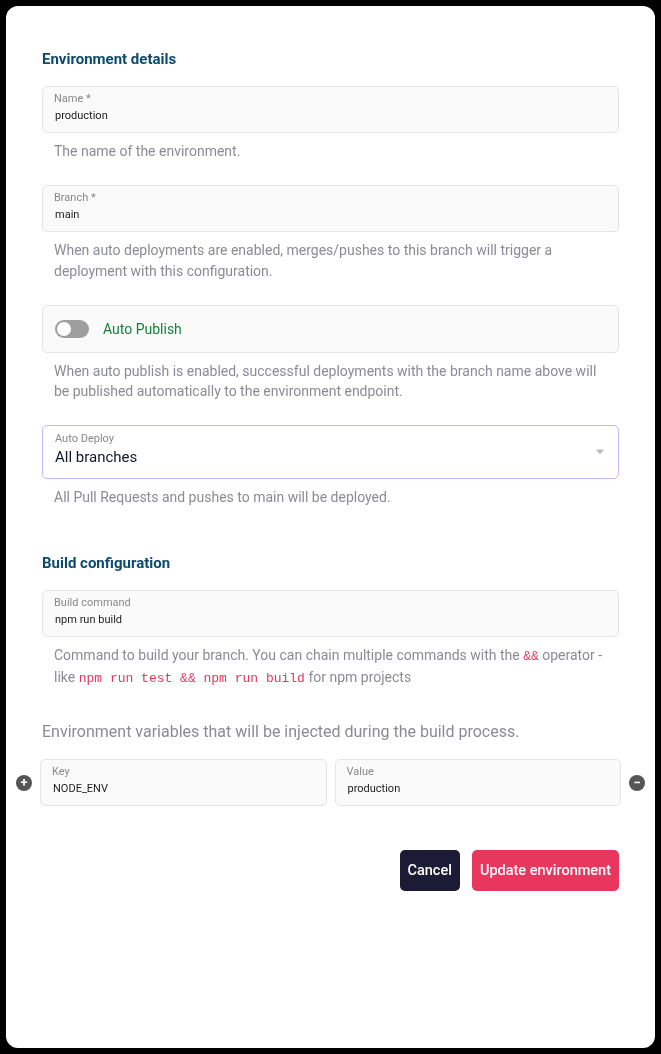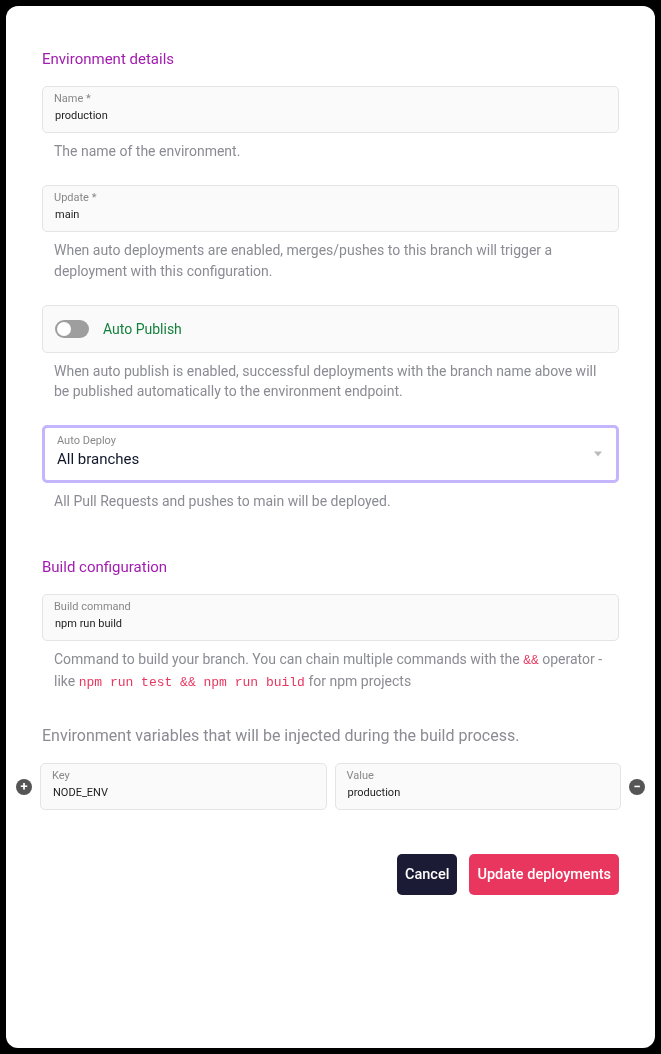--- a/index.html
+++ b/index.html
@@ -18,22 +18,22 @@
       background: #fff;
       border-radius: 12px;
       margin: 6px;
       padding: 44px 36px 44px 36px;
       height: calc(100% - 12px);
       width: calc(100% - 12px);
       position: relative;
     }
     .section-title {
       font-size: 15px;
-      font-weight: 400;
-      color: #a21caf;
+      font-weight: 700;
+      color: #0c4a6e;
       margin-bottom: 18px;
     }
     .form-field {
       position: relative;
       margin-bottom: 8px;
     }
     .form-field-label {
       position: absolute;
       top: 6px;
       left: 12px;
@@ -84,21 +84,21 @@
       border-radius: 50%;
       top: 2px;
       left: 2px;
     }
     .toggle-label {
       font-size: 14px;
       color: #15803d;
     }
     .select-container {
       position: relative;
-      border: 3px solid #c4b5fd;
+      border: 1px solid #c4b5fd;
       border-radius: 5px;
       background: #fff;
       padding: 22px 12px 12px 12px;
       cursor: pointer;
     }
     .select-label {
       position: absolute;
       top: 6px;
       left: 12px;
       font-size: 11px;
@@ -196,21 +196,21 @@
 
   <div class="section-title">Environment details</div>
 
   <div class="form-field">
     <span class="form-field-label">Name *</span>
     <input type="text" class="text-input" value="production" style="">
   </div>
   <div class="help-text">The name of the environment.</div>
 
   <div class="form-field">
-    <span class="form-field-label">Update *</span>
+    <span class="form-field-label">Branch *</span>
     <input type="text" class="text-input" value="main" style="">
   </div>
   <div class="help-text">When auto deployments are enabled, merges/pushes to this branch will trigger a deployment with this configuration.</div>
 
   <div class="toggle-container">
     <div class="toggle">
       <div class="toggle-knob"></div>
     </div>
     <span class="toggle-label">Auto Publish</span>
   </div>
@@ -251,16 +251,16 @@
     </div>
     <div class="form-field">
       <span class="form-field-label">Value</span>
       <input type="text" class="text-input" value="production" style="">
     </div>
     <div class="icon-circle icon-remove">−</div>
   </div>
 
   <div class="button-row">
     <button class="btn btn-secondary">Cancel</button>
-    <button class="btn btn-primary">Update deployments</button>
+    <button class="btn btn-primary">Update environment</button>
   </div>
 
 </div>
 
 </body></html>

